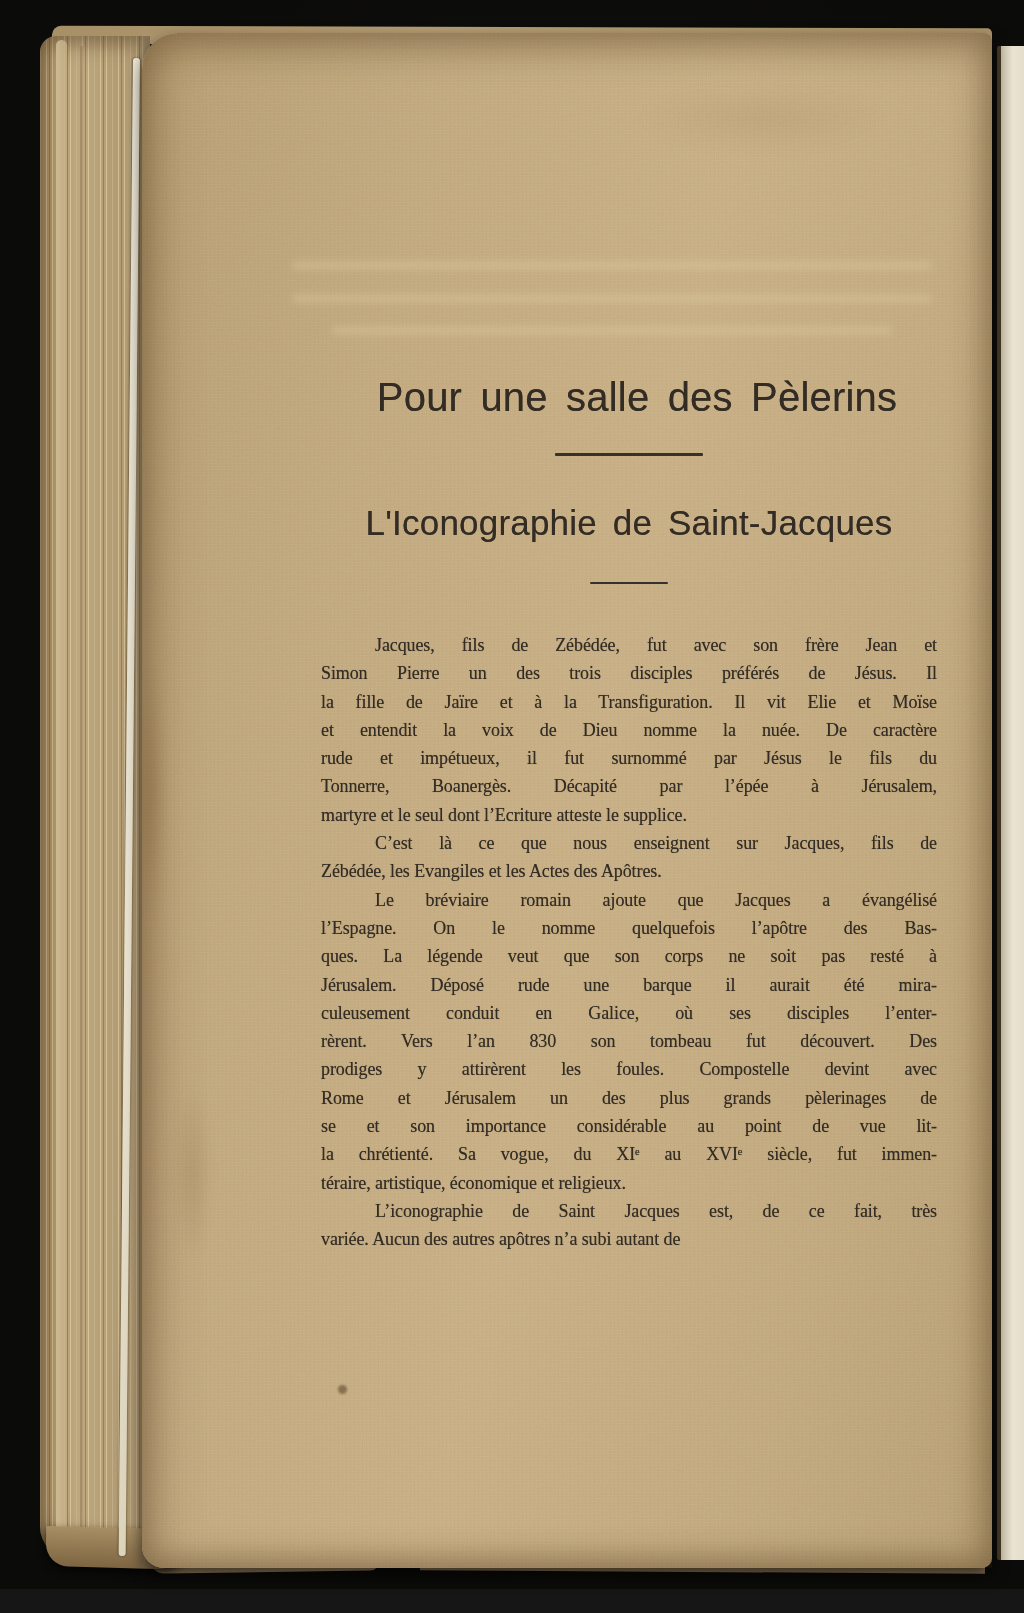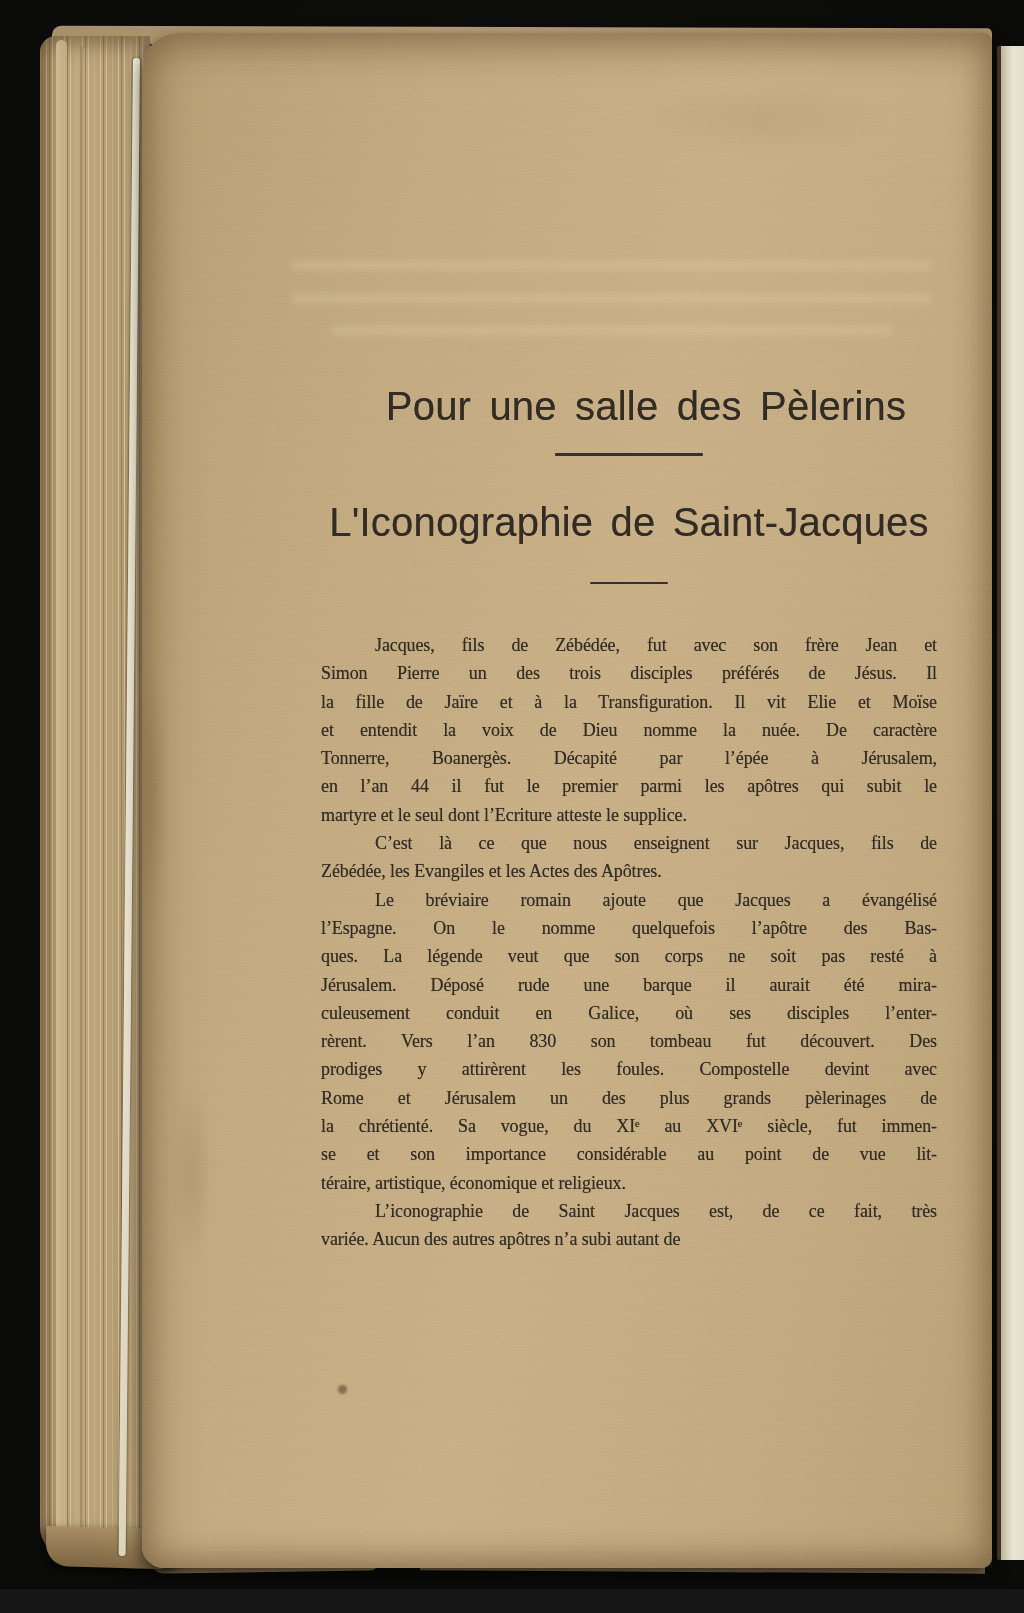--- a/index.html
+++ b/index.html
@@ -66,29 +66,29 @@
     filter:blur(3px);opacity:.38;z-index:2;border-radius:4px;}
   .g1{top:228px}.g2{top:261px}.g3{top:293px;width:560px;left:190px}
   .stain{position:absolute;z-index:2;pointer-events:none;}
   .st1{left:-6px;top:630px;width:30px;height:260px;background:radial-gradient(ellipse,rgba(120,88,48,.30),rgba(0,0,0,0) 70%);filter:blur(4px);}
   .st2{left:196px;top:1352px;width:9px;height:9px;border-radius:50%;background:rgba(84,62,34,.55);filter:blur(1px);}
   .st3{left:500px;top:52px;width:240px;height:66px;background:radial-gradient(ellipse,rgba(150,118,75,.16),rgba(0,0,0,0) 72%);filter:blur(6px);}
   .st4{left:30px;top:1050px;width:40px;height:180px;background:radial-gradient(ellipse,rgba(125,95,55,.20),rgba(0,0,0,0) 70%);filter:blur(5px);}
   
   .column{position:absolute;left:179px;top:0;width:616px;height:100%;z-index:6;}
   .title{
-    position:absolute;top:334px;left:0;width:100%;margin:17px;text-align:center;
+    position:absolute;top:334px;left:0;width:100%;margin:8px;text-align:center;
     font-family:"Liberation Sans","DejaVu Sans",sans-serif;font-weight:400;
     font-size:40px;line-height:44px;letter-spacing:.2px;word-spacing:7px;
     color:var(--ink,#322c24);text-shadow:0 0 .6px rgba(45,38,28,.65);
   }
   .subtitle{
     position:absolute;top:471px;left:0;width:100%;margin:0;text-align:center;
     font-family:"Liberation Sans","DejaVu Sans",sans-serif;font-weight:400;
-    font-size:40px;line-height:37px;letter-spacing:.2px;word-spacing:6px;
+    font-size:35px;line-height:37px;letter-spacing:.2px;word-spacing:6px;
     color:var(--ink,#322c24);text-shadow:0 0 .6px rgba(45,38,28,.6);
   }
   .rule{position:absolute;left:50%;background:#36312a;border-radius:1px;}
   .rule1{top:420px;width:148px;height:3px;margin-left:-74px;}
   .rule2{top:549px;width:78px;height:2px;margin-left:-39px;}
   .body-text{
     position:absolute;top:598px;left:0;width:616px;
     font-size:18px;line-height:28.3px;letter-spacing:-.1px;
     color:var(--ink,#322c24);text-shadow:0 0 .7px rgba(48,40,30,.55);
   }
@@ -132,34 +132,34 @@
     <div class="column">
       <h1 class="title">Pour une salle des Pèlerins</h1>
       <div class="rule rule1"></div>
       <h2 class="subtitle">L'Iconographie de Saint-Jacques</h2>
       <div class="rule rule2"></div>
       <div class="body-text">
           <div class="line first">Jacques, fils de Zébédée, fut avec son frère Jean et</div>
           <div class="line">Simon Pierre un des trois disciples préférés de Jésus. Il</div>
           <div class="line">la fille de Jaïre et à la Transfiguration. Il vit Elie et Moïse</div>
           <div class="line">et entendit la voix de Dieu nomme la nuée. De caractère</div>
+          <div class="line">rude et impétueux, il fut surnommé par Jésus le fils du</div>
           <div class="line">Tonnerre, Boanergès. Décapité par l’épée à Jérusalem,</div>
-          <div class="line">en l’an 44 il fut le premier parmi les apôtres qui subit le</div>
           <div class="line last">martyre et le seul dont l’Ecriture atteste le supplice.</div>
           <div class="line first">C’est là ce que nous enseignent sur Jacques, fils de</div>
           <div class="line last">Zébédée, les Evangiles et les Actes des Apôtres.</div>
           <div class="line first">Le bréviaire romain ajoute que Jacques a évangélisé</div>
           <div class="line">l’Espagne. On le nomme quelquefois l’apôtre des Bas-</div>
           <div class="line">ques. La légende veut que son corps ne soit pas resté à</div>
           <div class="line">Jérusalem. Déposé rude une barque il aurait été mira-</div>
           <div class="line">culeusement conduit en Galice, où ses disciples l’enter-</div>
           <div class="line">rèrent. Vers l’an 830 son tombeau fut découvert. Des</div>
           <div class="line">prodiges y attirèrent les foules. Compostelle devint avec</div>
           <div class="line">Rome et Jérusalem un des plus grands pèlerinages de</div>
+          <div class="line">se et son importance considérable au point de vue lit-</div>
           <div class="line">la chrétienté. Sa vogue, du XIᵉ au XVIᵉ siècle, fut immen-</div>
-          <div class="line">se et son importance considérable au point de vue lit-</div>
           <div class="line last">téraire, artistique, économique et religieux.</div>
           <div class="line first">L’iconographie de Saint Jacques est, de ce fait, très</div>
           <div class="line last">variée. Aucun des autres apôtres n’a subi autant de</div>
         </div>
     </div>
   </div>
 </div>
 
 </body></html>

